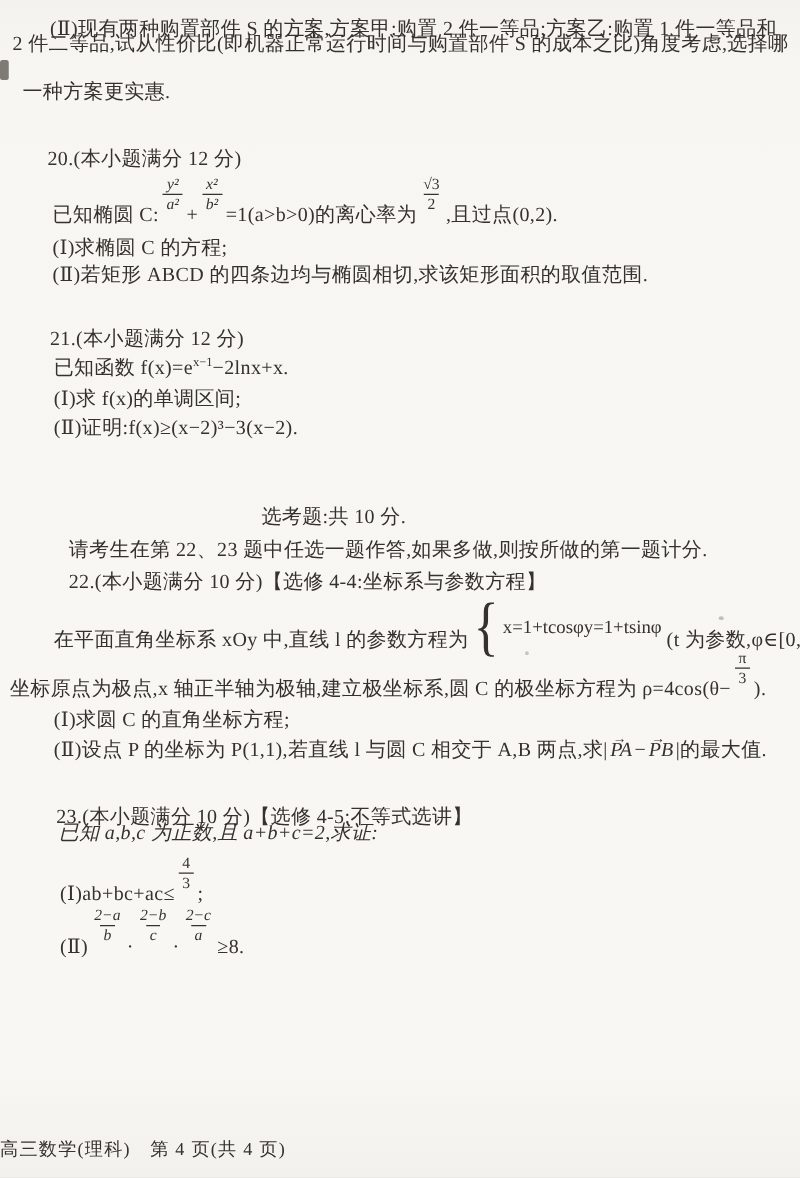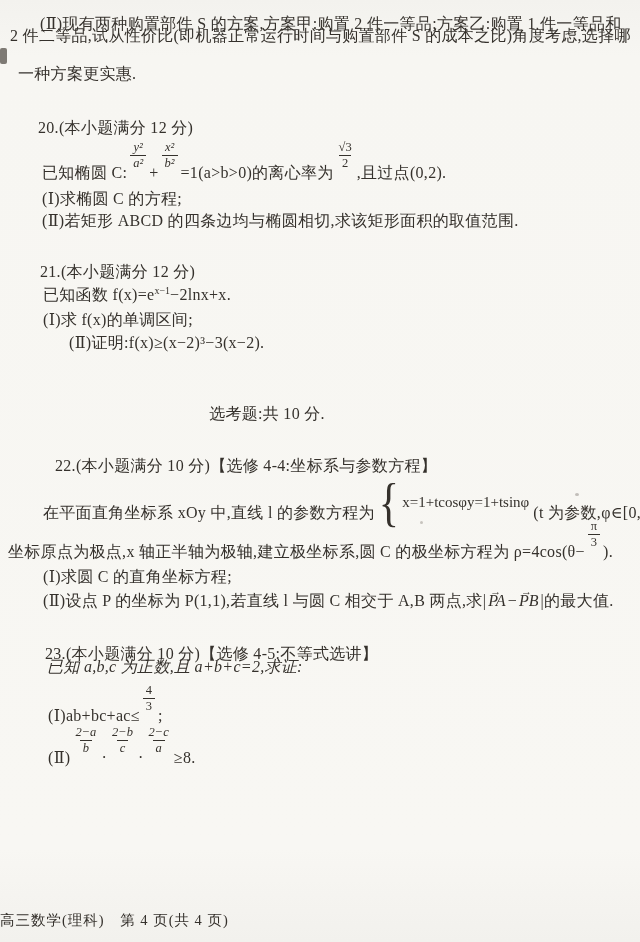--- a/index.html
+++ b/index.html
@@ -69,23 +69,24 @@
     <span>,且过点(0,2).</span>
   </div>
   <div class="line" style="top:211px;left:42px;">(Ⅱ)若矩形 ABCD 的四条边均与椭圆相切,求该矩形面积的取值范围.</div>
   <div class="line" style="top:189px;left:42px;">(Ⅰ)求椭圆 C 的方程;</div>
 
   <div class="line" style="top:262px;left:40px;">21.(本小题满分 12 分)</div>
   <div class="line" style="top:285px;left:43px;">
     <span>已知函数 f(x)=e</span><span class="sup">x−1</span><span>−2lnx+x.</span>
   </div>
   <div class="line" style="top:310px;left:43px;">(Ⅰ)求 f(x)的单调区间;</div>
-  <div class="line" style="top:333px;left:43px;margin-left:26px;">(Ⅱ)证明:f(x)≥(x−2)³−3(x−2).</div>
+  <div class="line" style="top:333px;left:43px;">(Ⅱ)证明:f(x)≥(x−2)³−3(x−2).</div>
 
   <div class="line bold center534" style="top:404px;">选考题:共 10 分.</div>
+  <div class="line bold" style="top:431px;left:55px;">请考生在第 22、23 题中任选一题作答,如果多做,则按所做的第一题计分.</div>
 
   <div class="line" style="top:456px;left:55px;">22.(本小题满分 10 分)【选修 4-4:坐标系与参数方程】</div>
   <div class="line mline" style="top:477px;left:43px;height:46px;">
     <span>在平面直角坐标系 xOy 中,直线 l 的参数方程为</span>
     <span class="cases">
       <span class="brace">{</span>
       <span class="eqs">
         <span>x=1+tcosφ</span>
         <span>y=1+tsinφ</span>
       </span>

